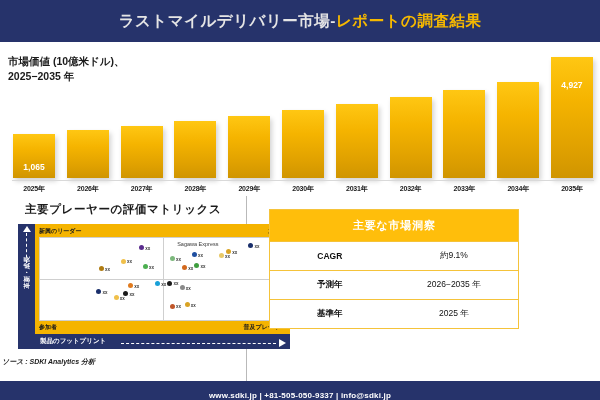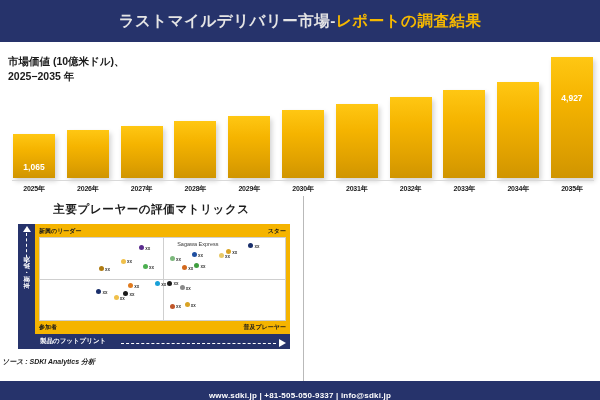--- a/index.html
+++ b/index.html
@@ -44,21 +44,21 @@
     width:42px;
     background:linear-gradient(180deg,#ffc713 0%,#f5b400 35%,#e0a100 75%,#d09500 100%);
     position:relative;
     box-shadow:2px 3px 5px rgba(0,0,0,.18);
   }
   .bar-value{
     position:absolute;left:0;right:0;
     color:#ffffff;font-size:8.5px;font-weight:700;text-align:center;
   }
   .v-first{top:28px;}
-  .v-last{top:36px;}
+  .v-last{top:23px;}
   #axis-row{
     position:absolute;left:12px;right:6px;top:138px;height:14px;
     display:flex;justify-content:space-between;
     border-top:1px solid #d9d9d9;
   }
   .axis-lab{
     width:44px;text-align:center;font-size:7px;font-weight:700;color:#1b1b1b;
     padding-top:3px;letter-spacing:-.2px;
   }
 
@@ -305,17 +305,40 @@
       <div id="matrix-haxis">
         <div id="haxis-text">製品のフットプリント</div>
         <div id="haxis-dash"></div>
         <div id="haxis-arrow"></div>
       </div>
     </div>
 
     <div id="source-note">ソース : SDKI Analytics 分析</div>
   </div>
 
+  <div id="panel-right">
+    <table id="ins-table">
+      <thead>
+        <tr>
+          <th colspan="2" id="ins-head">主要な市場洞察</th>
+        </tr>
+      </thead>
+      <tbody id="ins-body">
+          <tr class="ins-row">
+            <td class="ins-k">CAGR</td>
+            <td class="ins-v">約9.1%</td>
+          </tr>
+          <tr class="ins-row">
+            <td class="ins-k">予測年</td>
+            <td class="ins-v">2026−2035 年</td>
+          </tr>
+          <tr class="ins-row">
+            <td class="ins-k">基準年</td>
+            <td class="ins-v">2025 年</td>
+          </tr>
+        </tbody>
+    </table>
+  </div>
 </div>
 
 <div id="footer">
   <span id="footer-text">www.sdki.jp | +81-505-050-9337 | info@sdki.jp</span>
 </div>
 
 </body></html>

